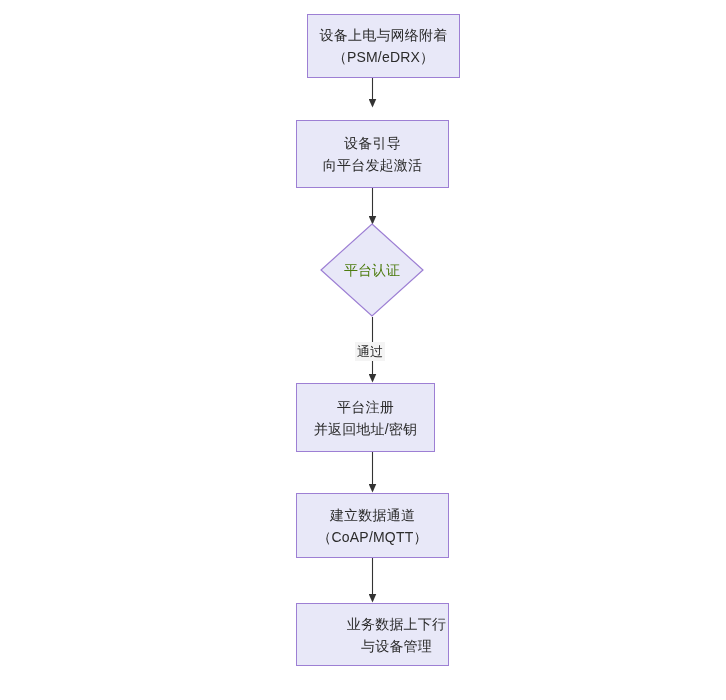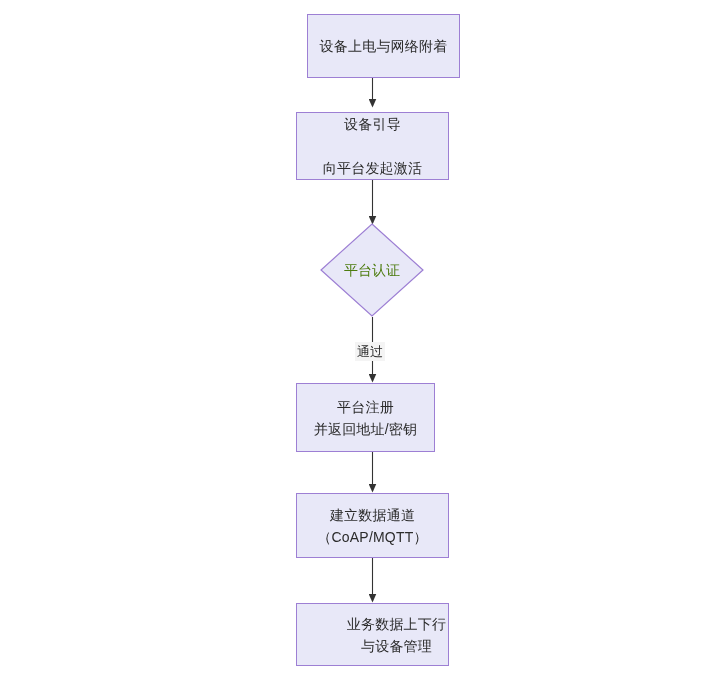--- a/index.html
+++ b/index.html
@@ -113,23 +113,24 @@
 
     <line x1="372.5" y1="317" x2="372.5" y2="381" stroke="#333333" stroke-width="1.1" marker-end="url(#arrowhead)"></line>
 
     <line x1="372.5" y1="452" x2="372.5" y2="491" stroke="#333333" stroke-width="1.1" marker-end="url(#arrowhead)"></line>
 
     <line x1="372.5" y1="558" x2="372.5" y2="601" stroke="#333333" stroke-width="1.1" marker-end="url(#arrowhead)"></line>
   </svg>
 
   <div class="node" style="left:296px; top:14px; width:153px; height:64px;margin-left:11px;">
     <span class="line">设备上电与网络附着</span>
+    <span class="line">（PSM/eDRX）</span>
   </div>
 
-  <div class="node" style="left:296px; top:112px; width:153px; height:68px;justify-content:space-between;">
+  <div class="node" style="left:296px; top:120px; width:153px; height:68px;">
     <span class="line">设备引导</span>
     <span class="line">向平台发起激活</span>
   </div>
 
   <div class="decision-wrap" style="left:320px; top:223px;">
     <svg class="decision-shape" viewBox="0 0 104 94" width="104" height="94">
       <polygon points="52,1 103,47 52,93 1,47" fill="#E8E8F8" stroke="#9D7FD4" stroke-width="1.2"></polygon>
     </svg>
     <div class="decision-label">
       <span>平台认证</span>

